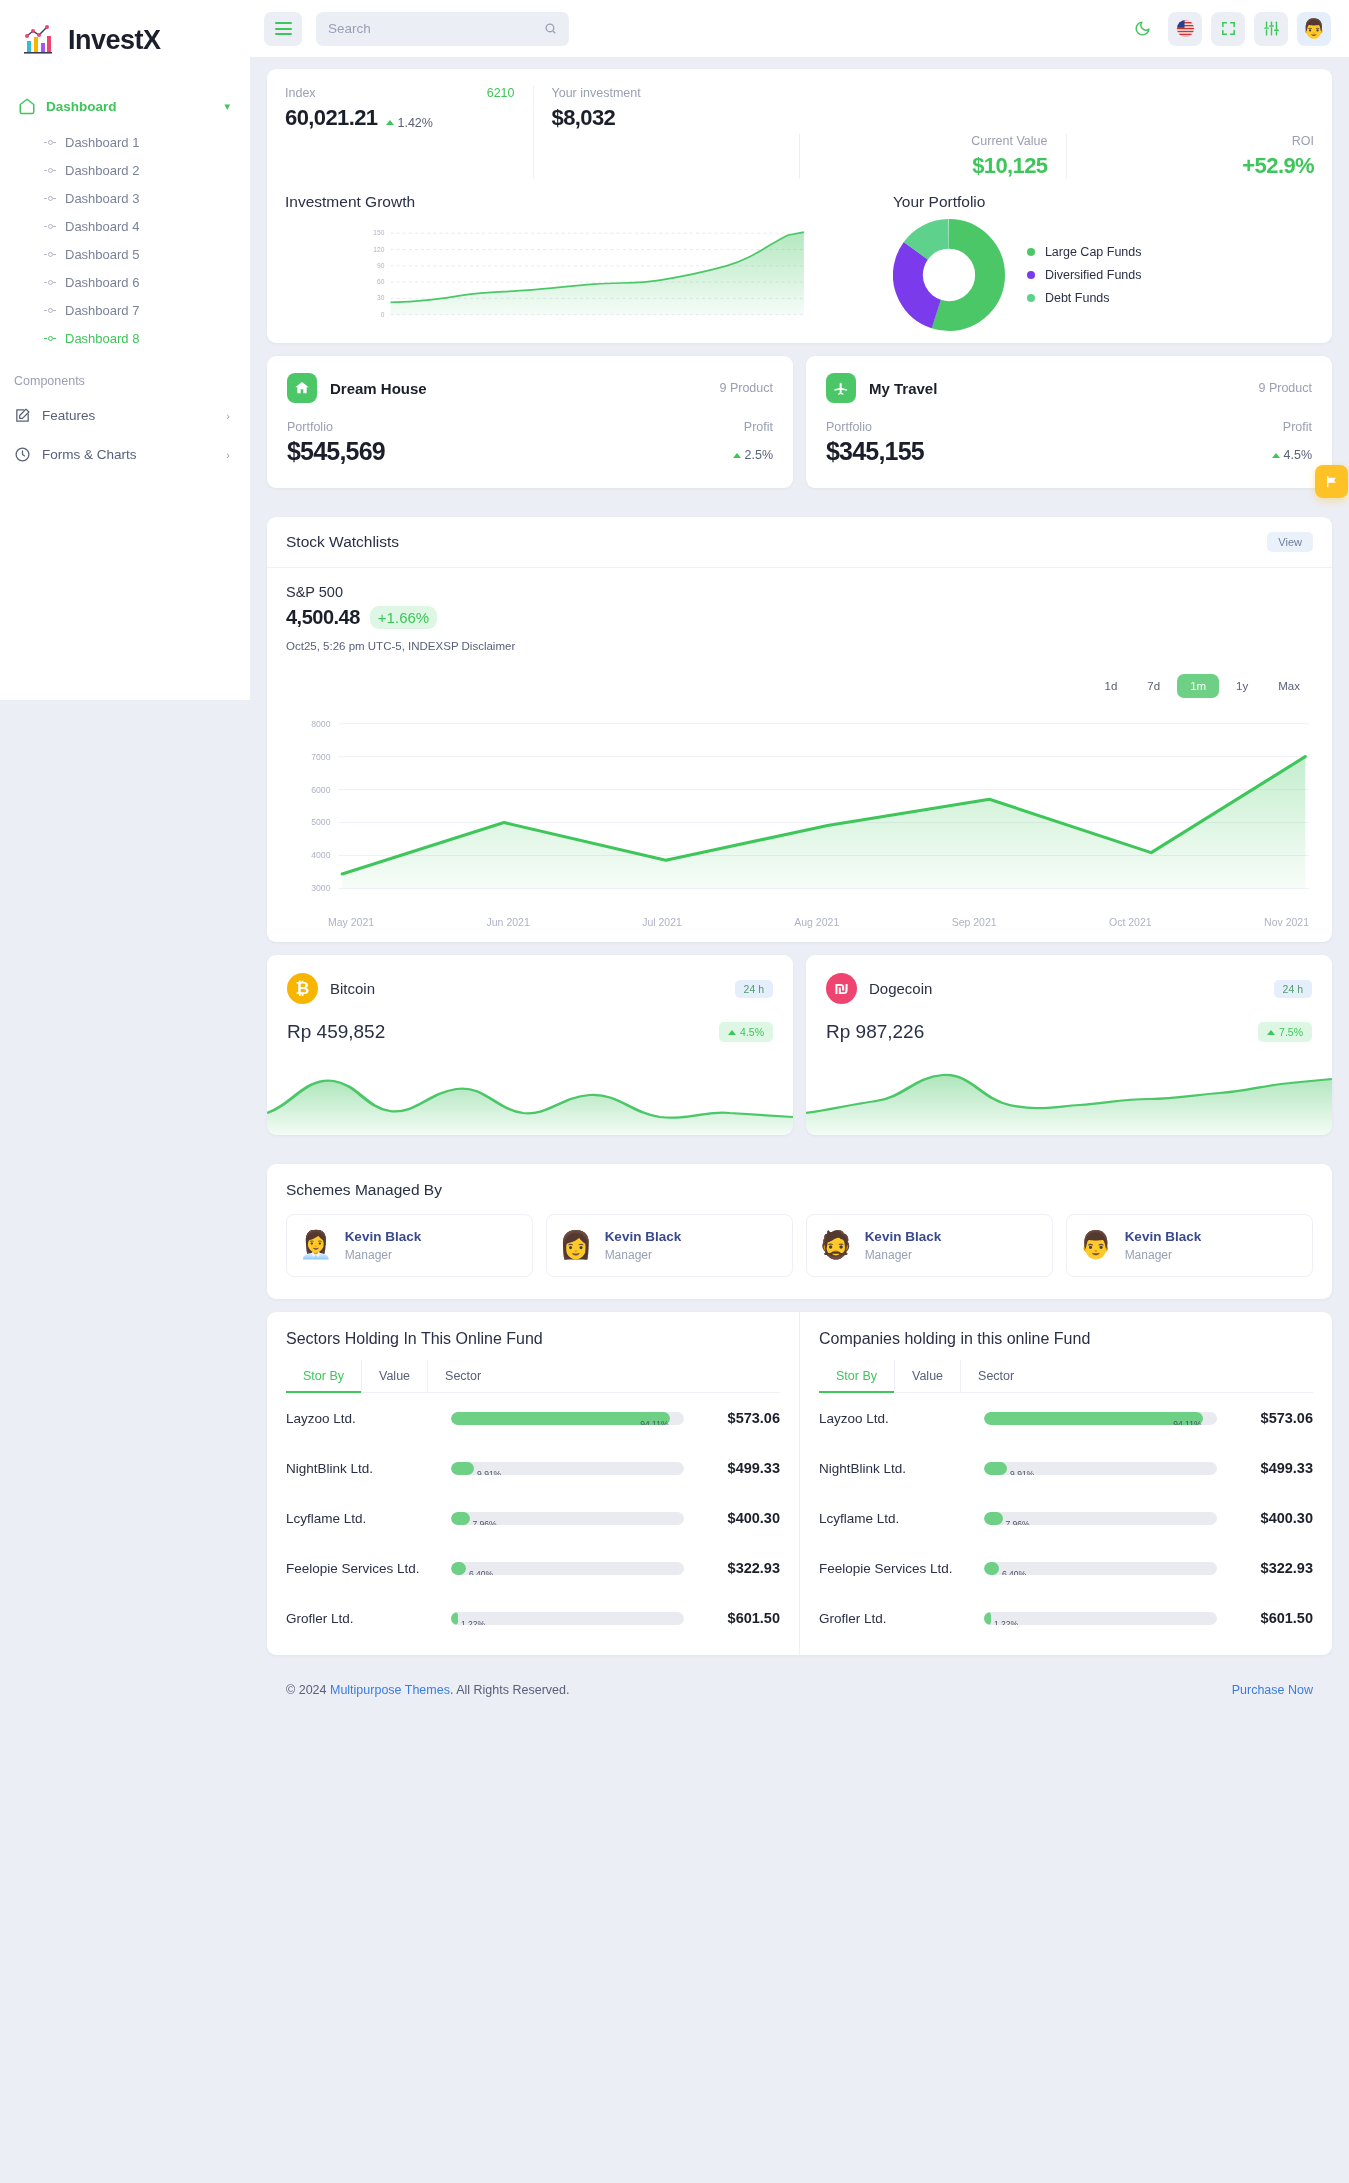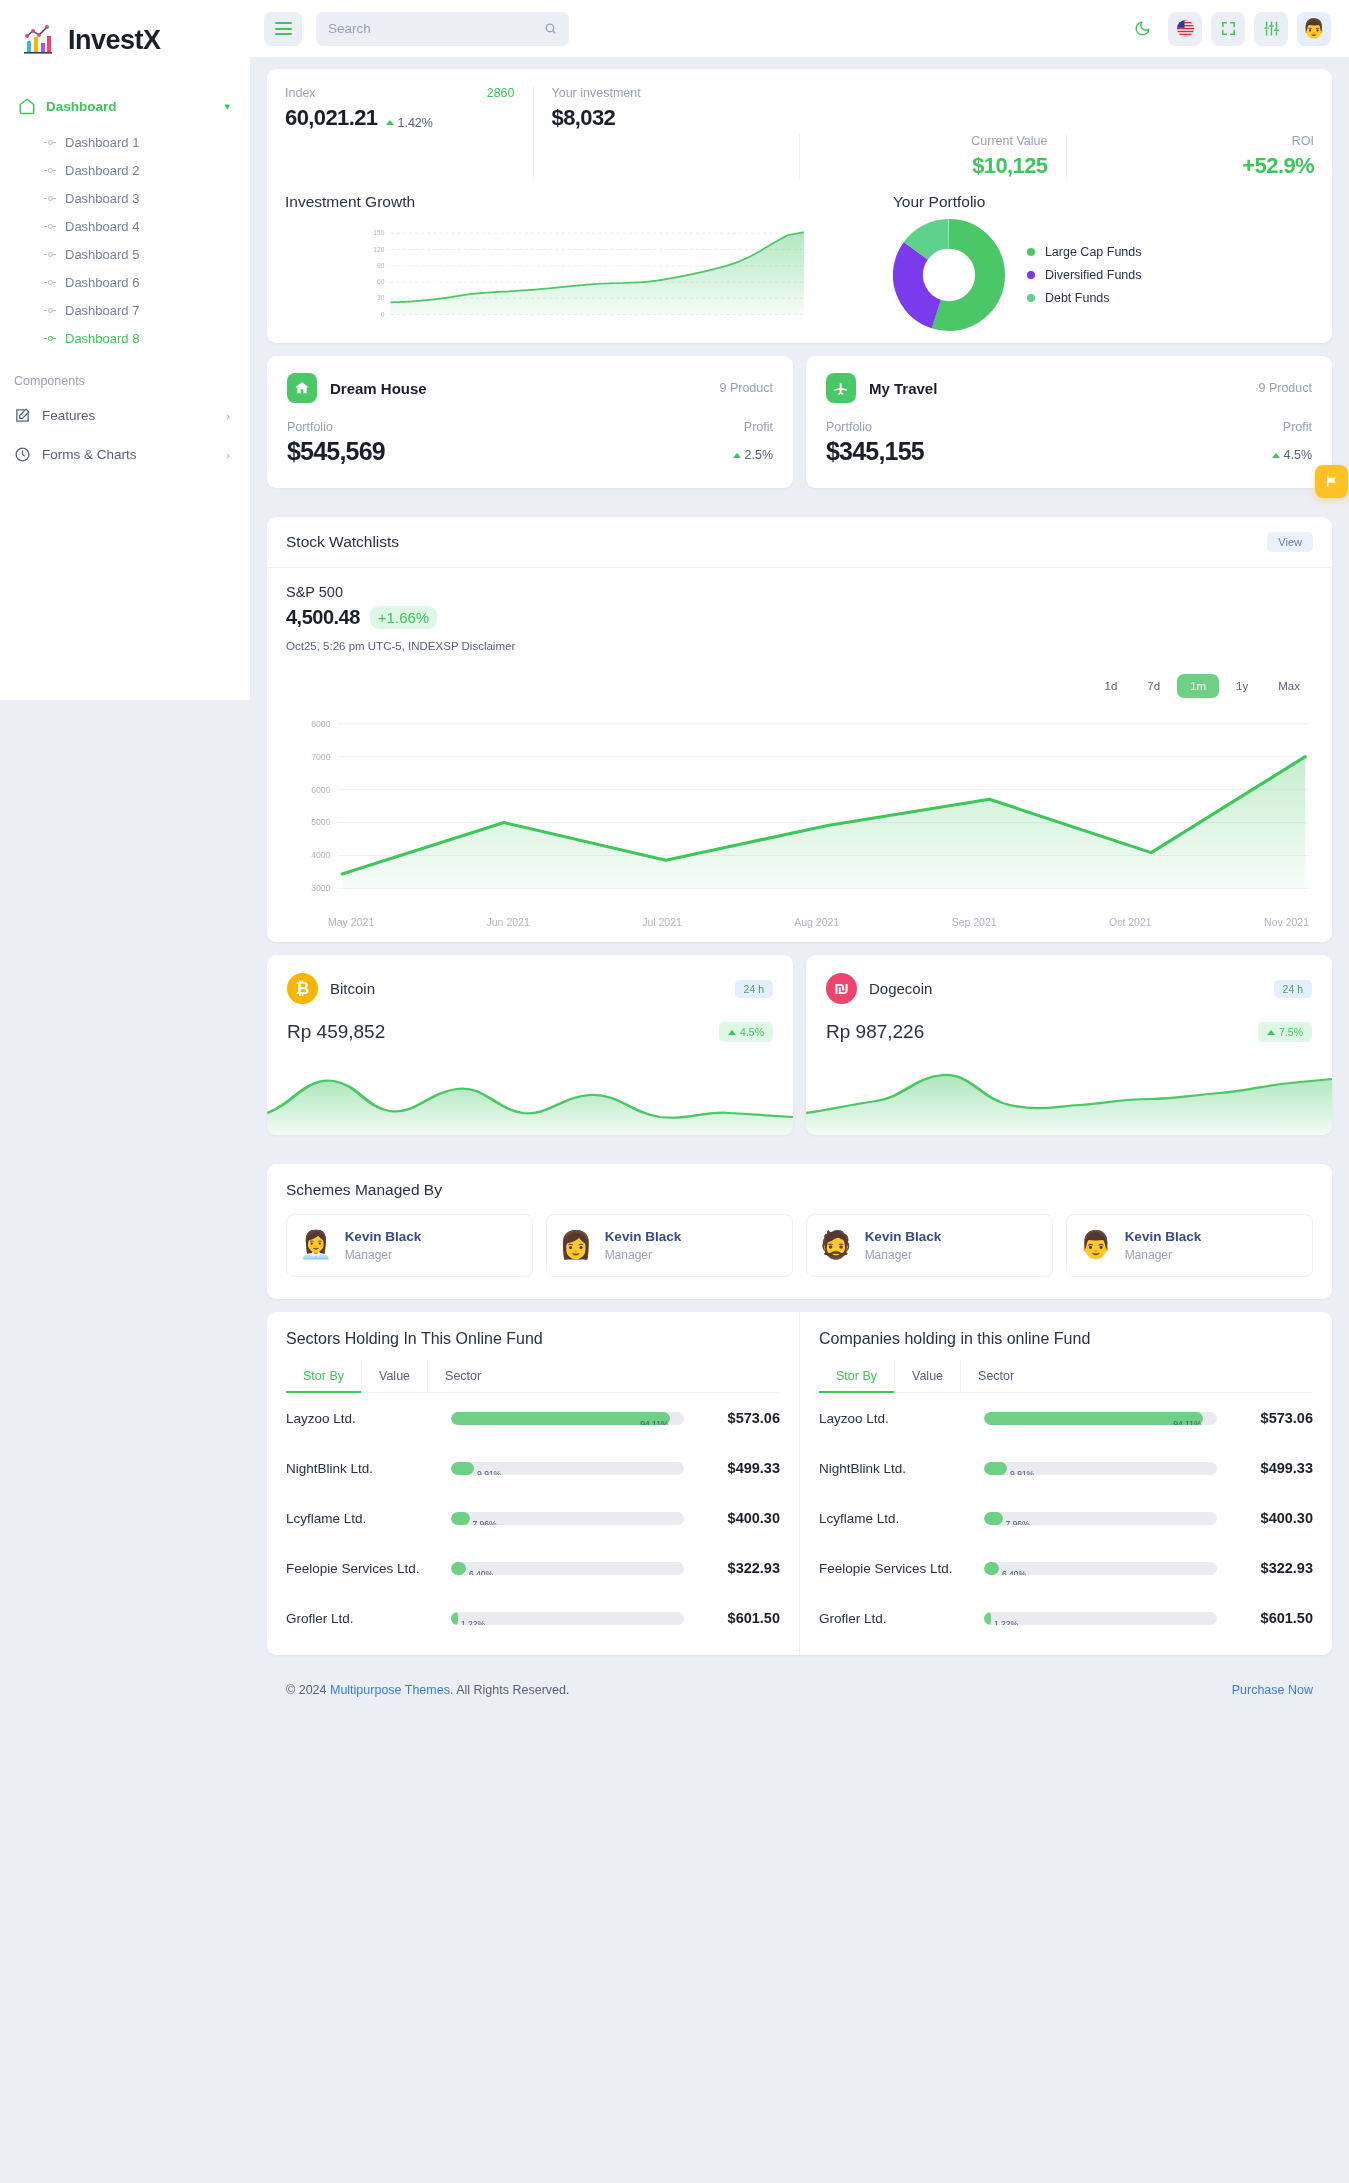--- a/index.html
+++ b/index.html
@@ -445,21 +445,21 @@
       </div>
     </header>
 
     <div class="content">
 
       <section class="card">
         <div class="stats" id="stats">
             <div class="stat">
     <div class="stat-head">
       <span class="stat-label">Index</span>
-      <span class="stat-sub">2860</span>
+      <span class="stat-sub">6210</span>
     </div>
     <div class="stat-val-row">
       <span class="stat-val">60,021.21</span>
       <span class="stat-chg">
                   <span class="caret-up"></span>
                   <span>1.42%</span>
                 </span>
     </div>
             </div>
             <div class="stat">

